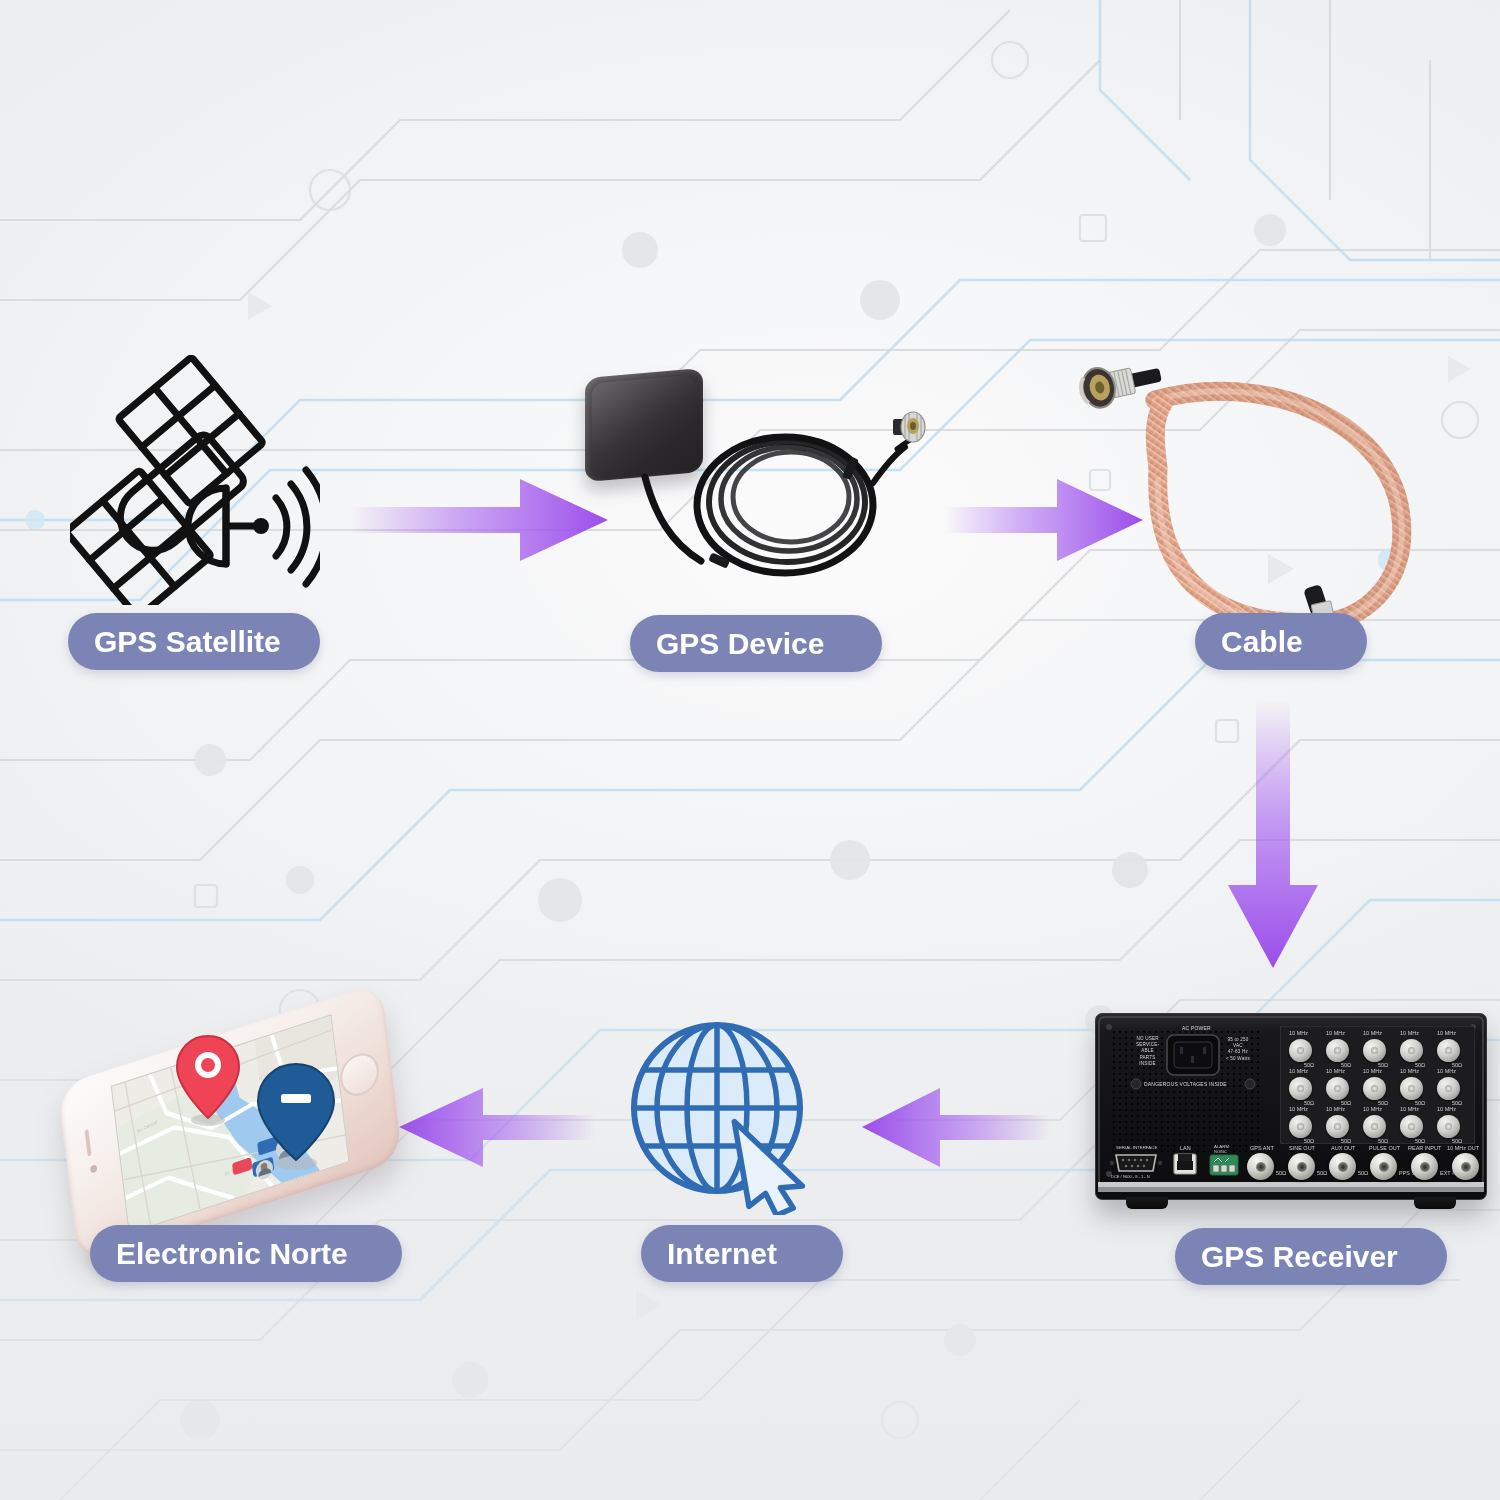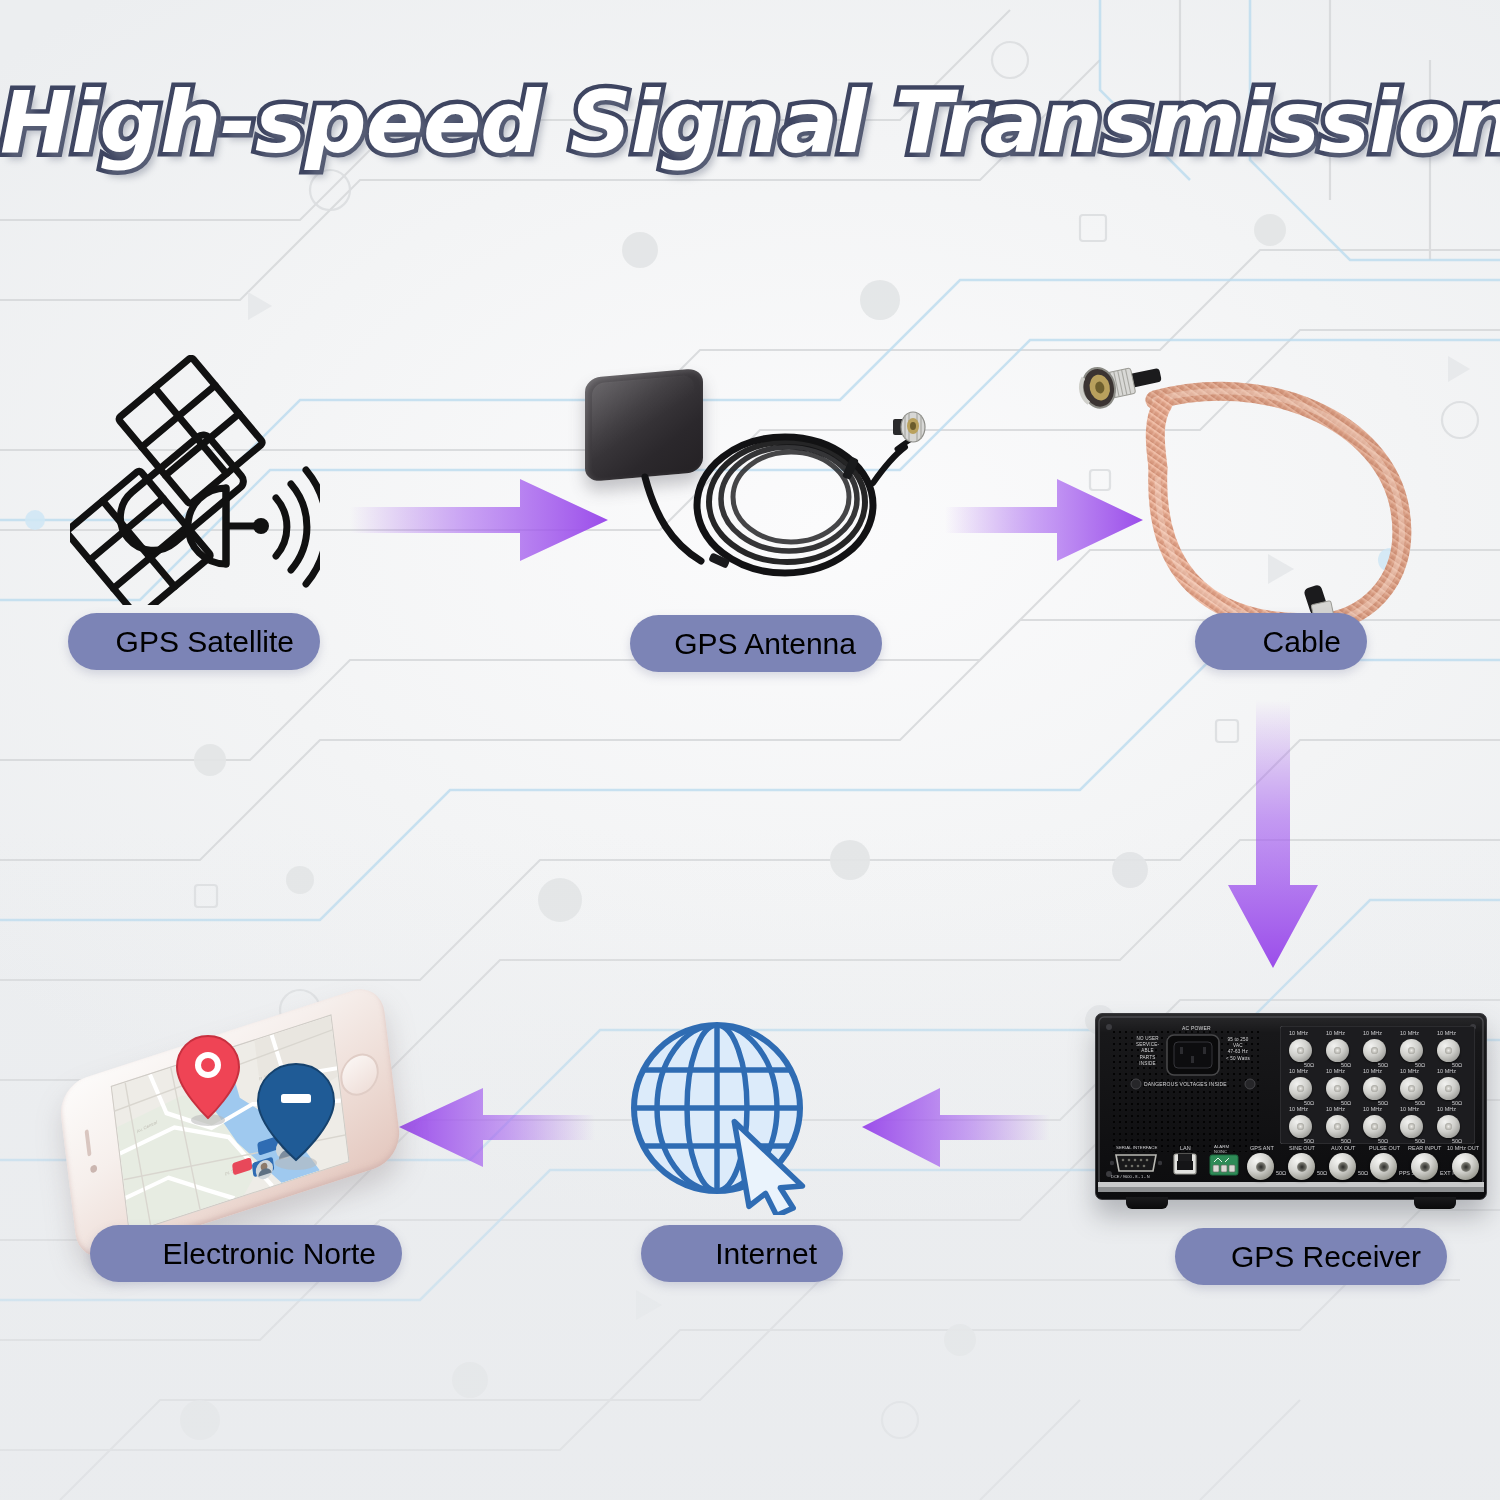--- a/index.html
+++ b/index.html
@@ -31,27 +31,27 @@
     paint-order:stroke fill;
     text-shadow:6px 7px 7px rgba(120,126,145,.45);
     white-space:nowrap;
     font-family:"DejaVu Sans","Liberation Sans",sans-serif;
   }
 
   
   .pill{
     position:absolute;
     background:#7c84b6;
-    color:#000000;
-    font-size:30px;font-weight:normal;
+    color:#ffffff;
+    font-size:30px;font-weight:bold;
     border-radius:40px;
     padding:12px 26px;
     white-space:nowrap;
     box-shadow:0 4px 10px rgba(110,115,150,.25);
-    text-align:right;
+    text-align:left;
     line-height:1.1;
   }
 
   
   .arrow{position:absolute;}
 
   
   .node{position:absolute;}
 
   
@@ -216,21 +216,20 @@
     <g fill="#e6e8ea" opacity="0.95">
       <path d="M1268 554 l26 15 -26 15 z"></path>
       <path d="M636 1290 l26 15 -26 15 z"></path>
       <path d="M1272 1124 l24 14 -24 14 z"></path>
       <path d="M248 292 l24 14 -24 14 z"></path>
       <path d="M1448 356 l22 13 -22 13 z"></path>
     </g>
   </svg>
   <div class="bg-layer bg-vignette"></div>
 
-  <div class="title">High-speed Signal Transmission</div>
 
   <svg class="arrow" style="left:350px;top:465px;" width="260" height="110" viewBox="0 0 260 110">
     <defs>
       <linearGradient id="ag1" x1="0" y1="0" x2="1" y2="0">
         <stop offset="0%" stop-color="#9b4dea" stop-opacity="0"></stop>
         <stop offset="45%" stop-color="#a35cf0" stop-opacity="0.55"></stop>
         <stop offset="100%" stop-color="#9b4dea" stop-opacity="1"></stop>
       </linearGradient>
     </defs>
     <path d="M0 42 L170 42 L170 14 L258 55 L170 96 L170 68 L0 68 Z" fill="url(#ag1)"></path>
@@ -343,21 +342,21 @@
             <line x1="12" y1="2" x2="12" y2="26"></line>
               <line x1="16" y1="0" x2="16" y2="28"></line>
             <line x1="24" y1="0" x2="24" y2="28"></line>
               <line x1="28" y1="2" x2="28" y2="26"></line>
           </g>
           <ellipse cx="20" cy="13" rx="6" ry="8" fill="#b9a15e"></ellipse>
           <ellipse cx="20" cy="13" rx="3" ry="4" fill="#6b5c2c"></ellipse>
         </g>
       </svg>
     </div>
-    <div class="pill" style="left:55px;top:250px;width:200px;">GPS Antenna</div>
+    <div class="pill" style="left:55px;top:250px;width:200px;">GPS Device</div>
   </div>
 
   <div class="node" style="left:1055px;top:360px;">
     <svg width="410" height="265" viewBox="0 0 410 265">
       <defs>
         <linearGradient id="jk" x1="0" y1="0" x2="0" y2="1">
           <stop offset="0%" stop-color="#f3c4ae"></stop>
           <stop offset="45%" stop-color="#e5a88e"></stop>
           <stop offset="100%" stop-color="#cb8a70"></stop>
         </linearGradient>

